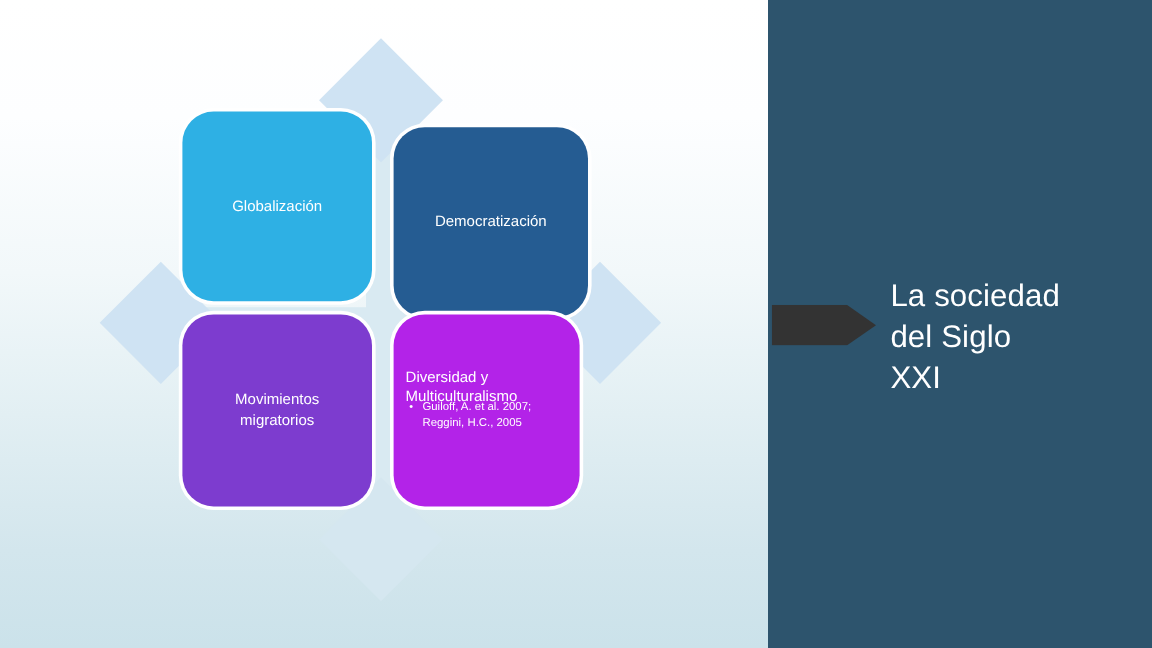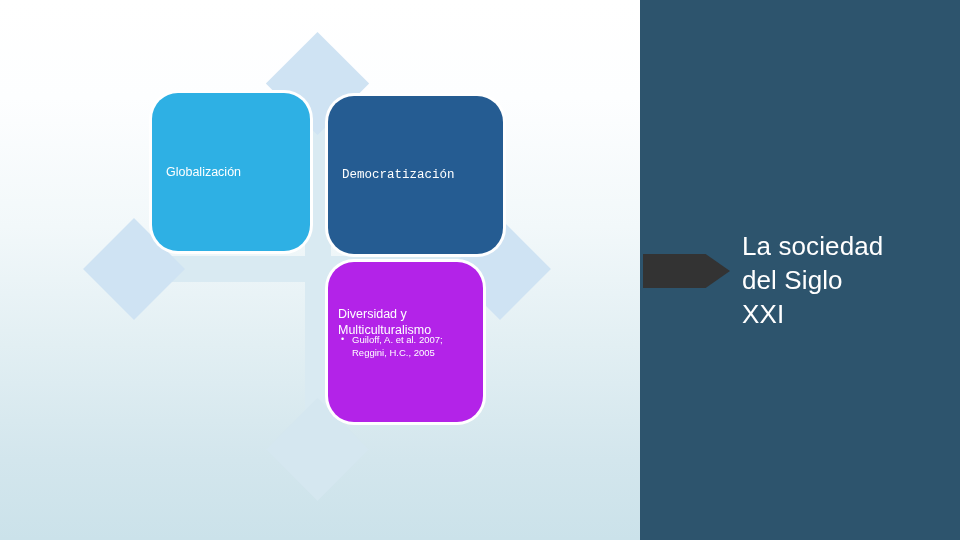--- a/index.html
+++ b/index.html
@@ -126,39 +126,39 @@
     padding: 0 14px;
     box-sizing: border-box;
   }
 
   #box-globalizacion {
     left: 152px; top: 93px;
     width: 158px; height: 158px;
     background: #2eb0e4;
   }
   #box-democratizacion {
-    left: 328px; top: 96px;
-    width: 175px; height: 158px;
+    left: 328px; top: 106px;
+    width: 162px; height: 158px;
     background: #255c92;
-    font-family: Liberation Mono, monospace;
   }
   #box-movimientos {
     left: 152px; top: 262px;
     width: 158px; height: 160px;
     background: #7d3ccf;
   }
   #box-diversidad {
     left: 328px; top: 262px;
     width: 155px; height: 160px;
     background: #b323e8;
   }
 
   .box-label-center {
     top: 50%;
     transform: translateY(-50%);
+    text-align: center;
     color: #ffffff;
     font-size: 12.5px;
     line-height: 17px;
     white-space: pre-line;
   }
 
   .box-heading {
     position: absolute;
     left: 0; right: 0;
     top: 12px;
@@ -211,20 +211,24 @@
   <div class="deco" id="deco-right"></div>
 
   <div class="box" id="box-globalizacion">
     <div class="box-inner box-label-center">Globalización</div>
   </div>
 
   <div class="box" id="box-democratizacion">
     <div class="box-inner box-label-center">Democratización</div>
   </div>
 
+  <div class="box" id="box-movimientos">
+    <div class="box-inner box-label-center">Movimientos
+migratorios</div>
+  </div>
 
   <div class="box" id="box-diversidad">
     <div class="box-heading">Diversidad y
 Multiculturalismo</div>
     <ul class="box-bullets">
       <li>Guiloff, A. et al. 2007;
 Reggini, H.C., 2005</li>
     </ul>
   </div>
 

